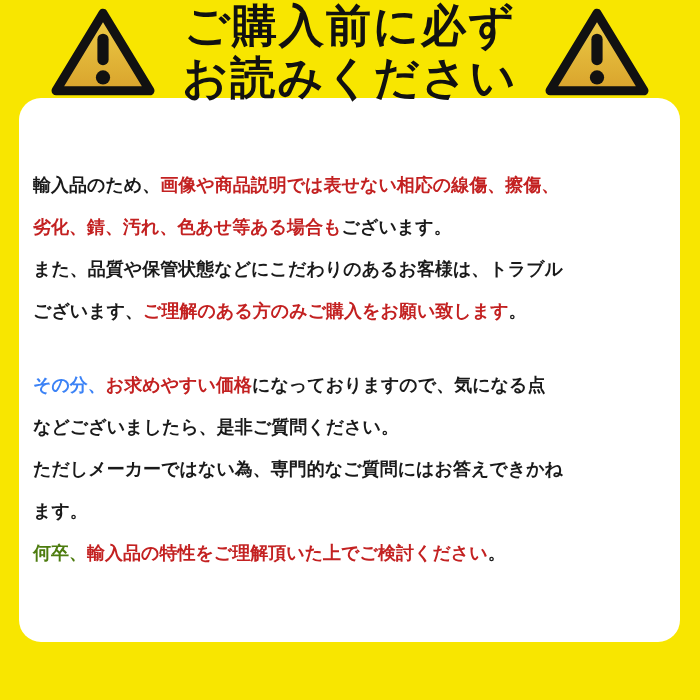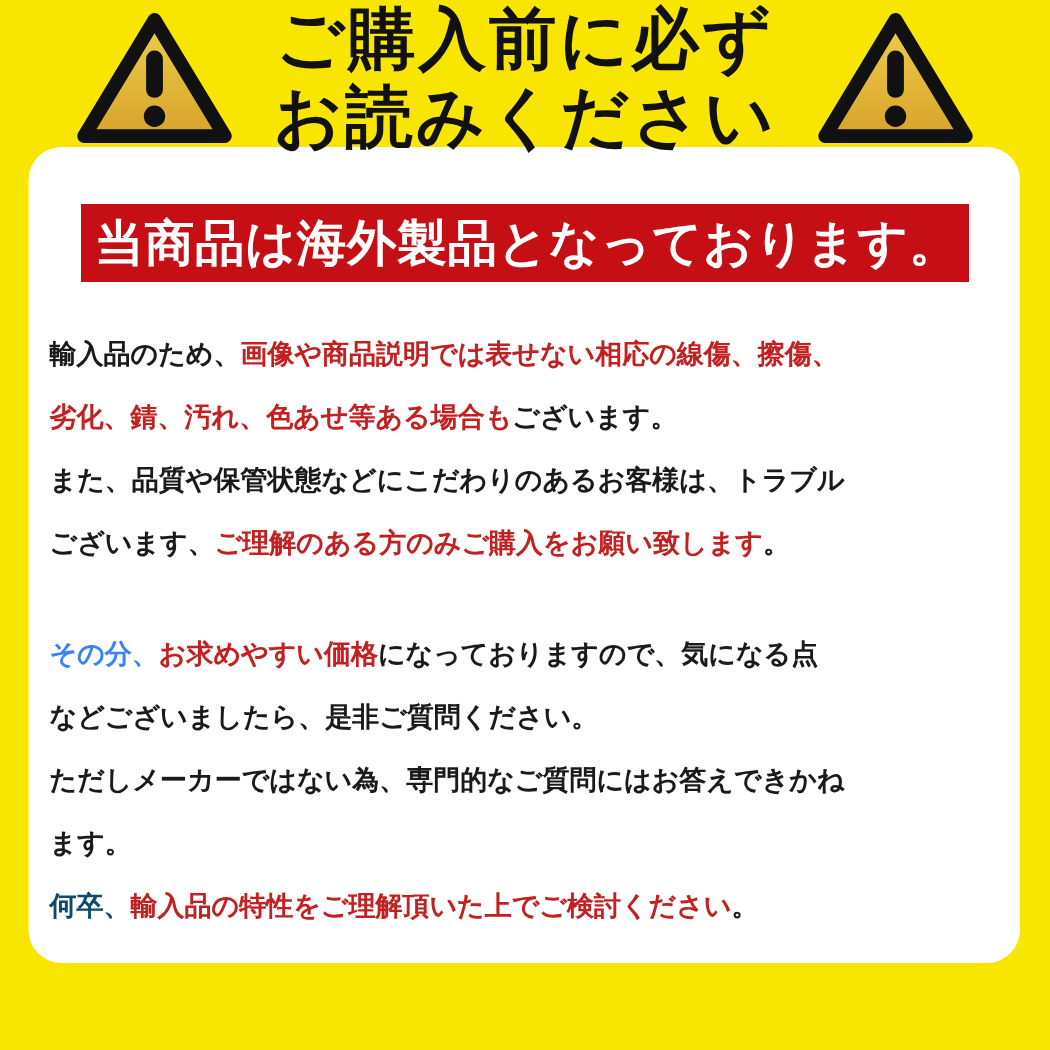--- a/index.html
+++ b/index.html
@@ -94,29 +94,28 @@
         </linearGradient>
       </defs>
       <polygon points="52,8 98,84 6,84" fill="url(#tg2)" stroke="#111111" stroke-width="9" stroke-linejoin="round"></polygon>
       <rect x="46.5" y="28" width="11" height="31" rx="5.5" fill="#111111"></rect>
       <circle cx="52" cy="71" r="7" fill="#111111"></circle>
     </svg>
   </span>
 </div>
 
 <div class="panel">
-  <span class="banner" style="background: rgb(197, 15, 20); color: rgb(255, 255, 255);">当商品は海外製品となっております。</span>
   <div class="body-text">
       <div class="paragraph">
         <div class="line"><span style="color: rgb(26, 26, 26);">輸入品のため、</span><span style="color: rgb(195, 33, 33);">画像や商品説明では表せない相応の線傷、擦傷、</span></div>
         <div class="line"><span style="color: rgb(195, 33, 33);">劣化、錆、汚れ、色あせ等ある場合も</span><span style="color: rgb(26, 26, 26); margin-top: 20px;">ございます。</span></div>
         <div class="line"><span style="color: rgb(26, 26, 26);">また、品質や保管状態などにこだわりのあるお客様は、トラブル</span></div>
         <div class="line"><span style="color: rgb(26, 26, 26);">ございます、</span><span style="color: rgb(195, 33, 33); margin-top: 32px;">ご理解のある方のみご購入をお願い致します</span><span style="color: rgb(26, 26, 26);">。</span></div>
       </div>
       <div class="paragraph">
         <div class="line"><span style="color: #3b82f6;">その分、</span><span style="color: rgb(195, 33, 33);">お求めやすい価格</span><span style="color: rgb(26, 26, 26); text-align: center;">になっておりますので、気になる点</span></div>
         <div class="line"><span style="color: rgb(26, 26, 26);">などございましたら、是非ご質問ください。</span></div>
         <div class="line"><span style="color: rgb(26, 26, 26);">ただしメーカーではない為、専門的なご質問にはお答えできかね</span></div>
         <div class="line"><span style="color: rgb(26, 26, 26);">ます。</span></div>
-        <div class="line"><span style="color: #0c4a6e;">何卒、</span><span style="color: rgb(195, 33, 33); text-align: right;">輸入品の特性をご理解頂いた上でご検討ください</span><span style="color: rgb(26, 26, 26);">。</span></div>
+        <div class="line"><span style="color: #4d7c0f;">何卒、</span><span style="color: rgb(195, 33, 33); text-align: right;">輸入品の特性をご理解頂いた上でご検討ください</span><span style="color: rgb(26, 26, 26);">。</span></div>
       </div>
     </div>
 </div>
 
 </body></html>

